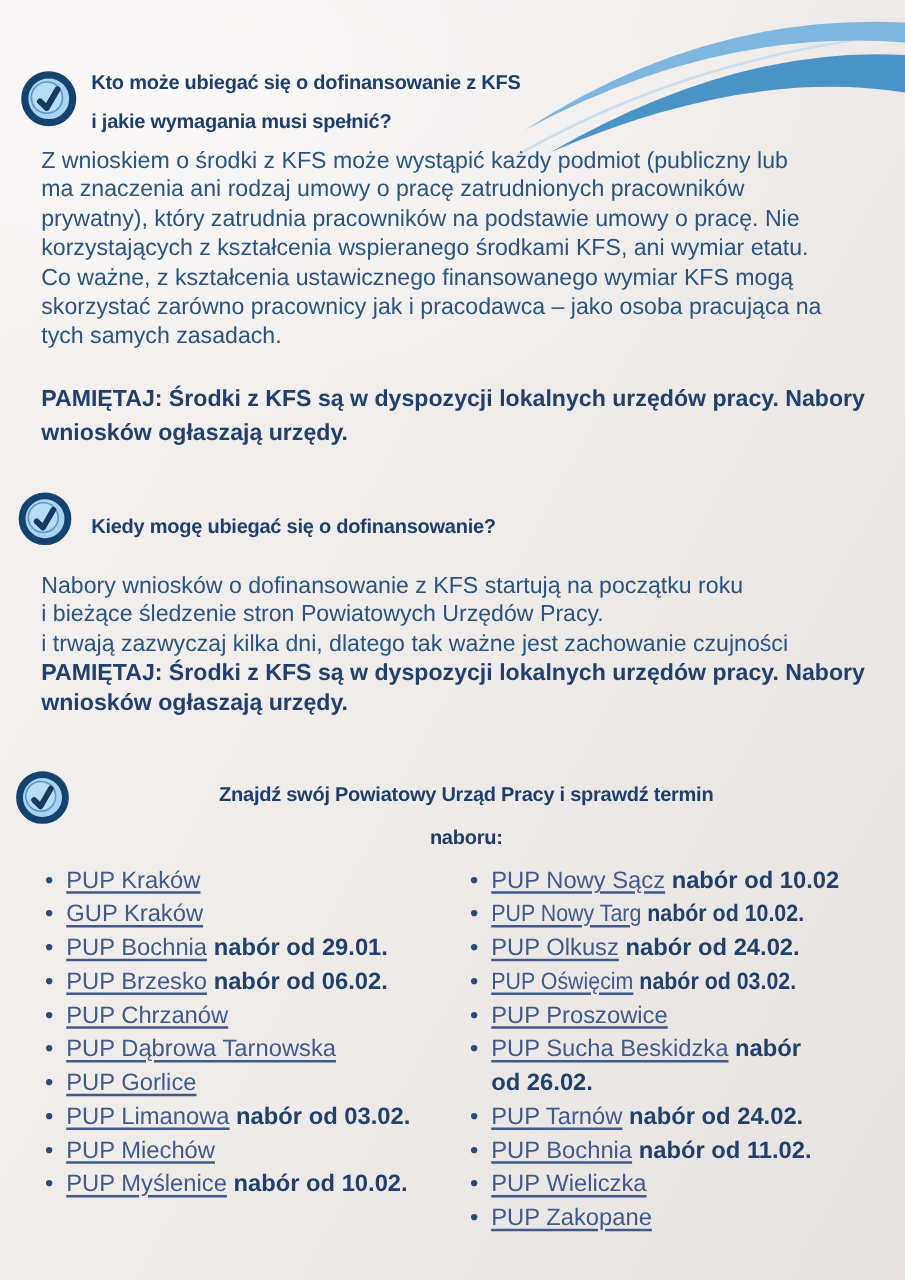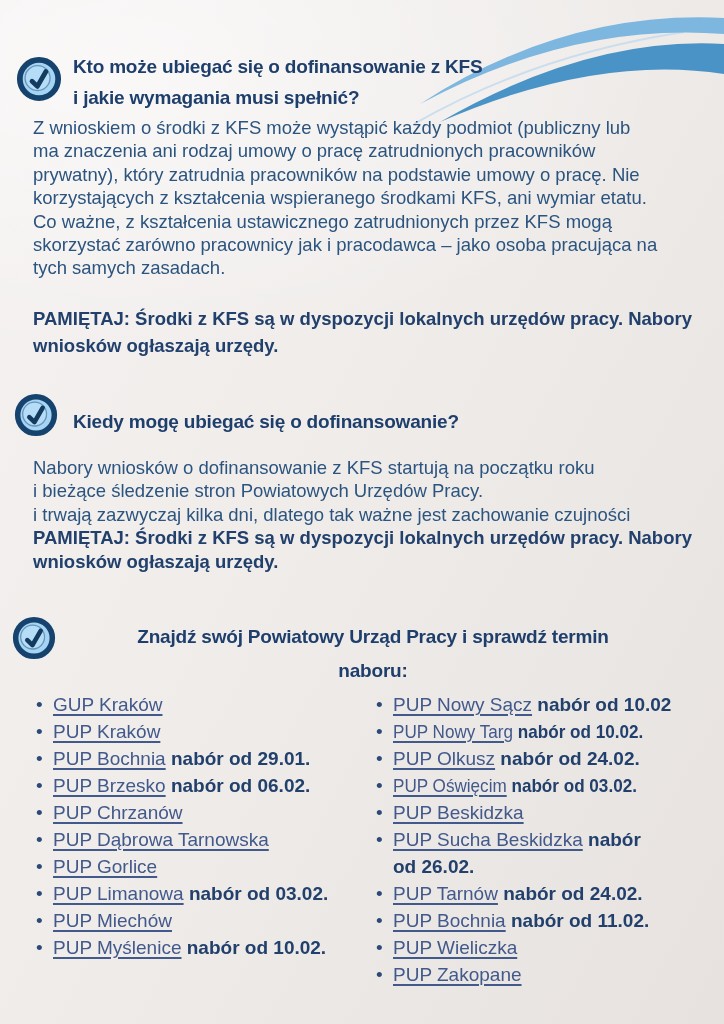--- a/index.html
+++ b/index.html
@@ -7,21 +7,21 @@
     position:relative;width:724px;height:1024px;overflow:hidden;
     font-family:"Liberation Sans",sans-serif;
     background:
       radial-gradient(ellipse 900px 500px at 18% 6%, rgba(255,255,255,.55), rgba(255,255,255,0) 60%),
       linear-gradient(118deg,#f5f2f1 0%,#efecea 45%,#e7e2e0 100%);
   }
   .swoosh{position:absolute;top:0;right:0;width:310px;height:150px;}
   .icon-badge{position:absolute;width:46px;height:46px;}
   .heading{
     position:absolute;left:73px;width:600px;
-    color:var(--heading,#1e3e6c);font-size:19px;font-weight:700;
+    color:var(--heading,#1e3e6c);font-size:16px;font-weight:700;
     line-height:31px;letter-spacing:-.2px;
   }
   .para{
     position:absolute;left:33px;width:670px;
     color:var(--body,#2b547f);font-size:18.5px;line-height:23.4px;
   }
   .pline{white-space:nowrap;}
   .pline.bold{font-weight:700;color:var(--note,#22406c);}
   .note{
     position:absolute;left:33px;width:670px;
@@ -70,21 +70,21 @@
     <div>Kto może ubiegać się o dofinansowanie z KFS</div>
     <div>i jakie wymagania musi spełnić?</div>
   </div>
 
   <div class="para" style="top:116px;">
 
   <div class="pline">Z wnioskiem o środki z KFS może wystąpić każdy podmiot (publiczny lub</div>
       <div class="pline">ma znaczenia ani rodzaj umowy o pracę zatrudnionych pracowników</div>
       <div class="pline">prywatny), który zatrudnia pracowników na podstawie umowy o pracę. Nie</div>
       <div class="pline">korzystających z kształcenia wspieranego środkami KFS, ani wymiar etatu.</div>
-      <div class="pline">Co ważne, z kształcenia ustawicznego zatrudnionych przez KFS mogą</div>
+      <div class="pline">Co ważne, z kształcenia ustawicznego finansowanego wymiar KFS mogą</div>
       <div class="pline">skorzystać zarówno pracownicy jak i pracodawca – jako osoba pracująca na</div>
       <div class="pline">tych samych zasadach.</div>
     </div>
 
   <div class="note" style="top:305px;">
 
   <div class="pline">PAMIĘTAJ: Środki z KFS są w dyspozycji lokalnych urzędów pracy. Nabory</div>
       <div class="pline">wniosków ogłaszają urzędy.</div>
     </div>
 
@@ -121,23 +121,23 @@
     </g>
   </svg>
   <div class="heading" style="top:620px;line-height:34px;text-align:center;">
     <div>Znajdź swój Powiatowy Urząd Pracy i sprawdź termin</div>
     <div>naboru:</div>
   </div>
 
   <div class="lists">
     <ul class="pup-list left">
 
+        <li><span class="row"><span class="pup-link">PUP Kraków</span> </span></li>
+
         <li><span class="row"><span class="pup-link">GUP Kraków</span> </span></li>
-
-        <li><span class="row"><span class="pup-link">PUP Kraków</span> </span></li>
 
         <li><span class="row"><span class="pup-link">PUP Bochnia</span> <span class="pup-date">nabór od 29.01.</span></span></li>
 
         <li><span class="row"><span class="pup-link">PUP Brzesko</span> <span class="pup-date">nabór od 06.02.</span></span></li>
 
         <li><span class="row"><span class="pup-link">PUP Chrzanów</span> </span></li>
 
         <li><span class="row"><span class="pup-link">PUP Dąbrowa Tarnowska</span> </span></li>
 
         <li><span class="row"><span class="pup-link">PUP Gorlice</span> </span></li>
@@ -151,21 +151,21 @@
     <ul class="pup-list right">
 
         <li><span class="row"><span class="pup-link">PUP Nowy Sącz</span> <span class="pup-date">nabór od 10.02</span></span></li>
 
         <li><span class="row condensed"><span class="pup-link">PUP Nowy Targ</span> <span class="pup-date">nabór od 10.02.</span></span></li>
 
         <li><span class="row"><span class="pup-link">PUP Olkusz</span> <span class="pup-date">nabór od 24.02.</span></span></li>
 
         <li><span class="row condensed"><span class="pup-link">PUP Oświęcim</span> <span class="pup-date">nabór od 03.02.</span></span></li>
 
-        <li><span class="row"><span class="pup-link">PUP Beskidzka</span> </span></li>
+        <li><span class="row"><span class="pup-link">PUP Proszowice</span> </span></li>
 
         <li><span class="row"><span class="pup-link">PUP Sucha Beskidzka</span> <span class="pup-date">nabór</span><span class="pup-date cont">od 26.02.</span></span></li>
 
         <li><span class="row"><span class="pup-link">PUP Tarnów</span> <span class="pup-date">nabór od 24.02.</span></span></li>
 
         <li><span class="row"><span class="pup-link">PUP Bochnia</span> <span class="pup-date">nabór od 11.02.</span></span></li>
 
         <li><span class="row"><span class="pup-link">PUP Wieliczka</span> </span></li>
 
         <li><span class="row"><span class="pup-link">PUP Zakopane</span> </span></li>

